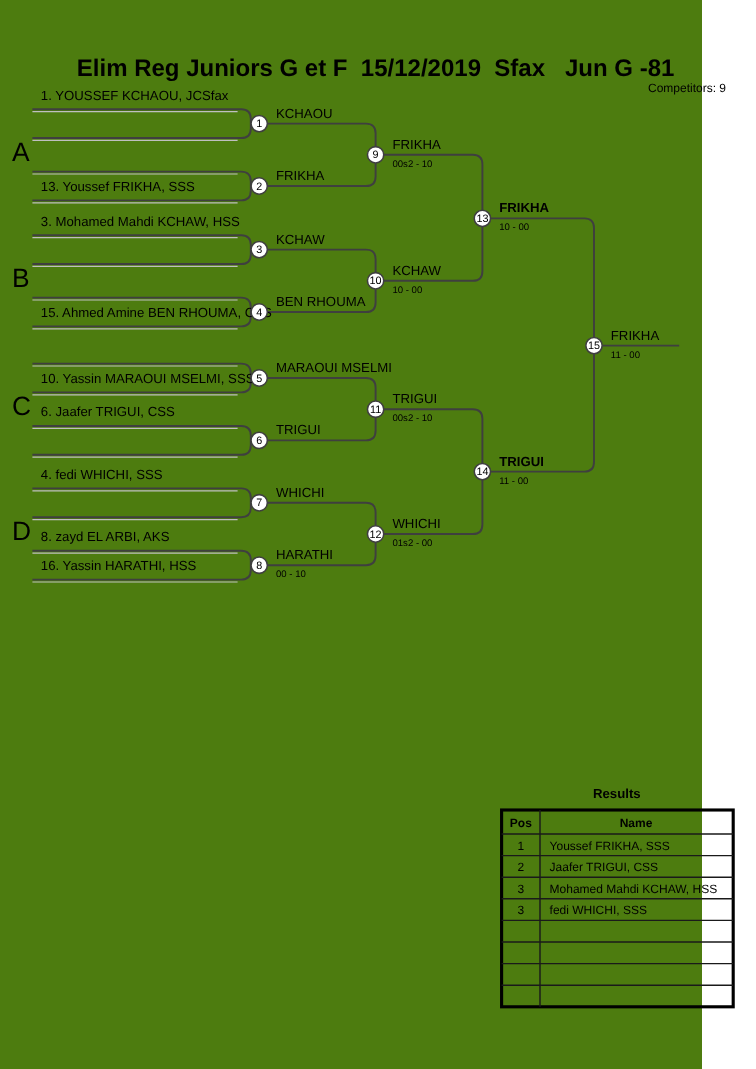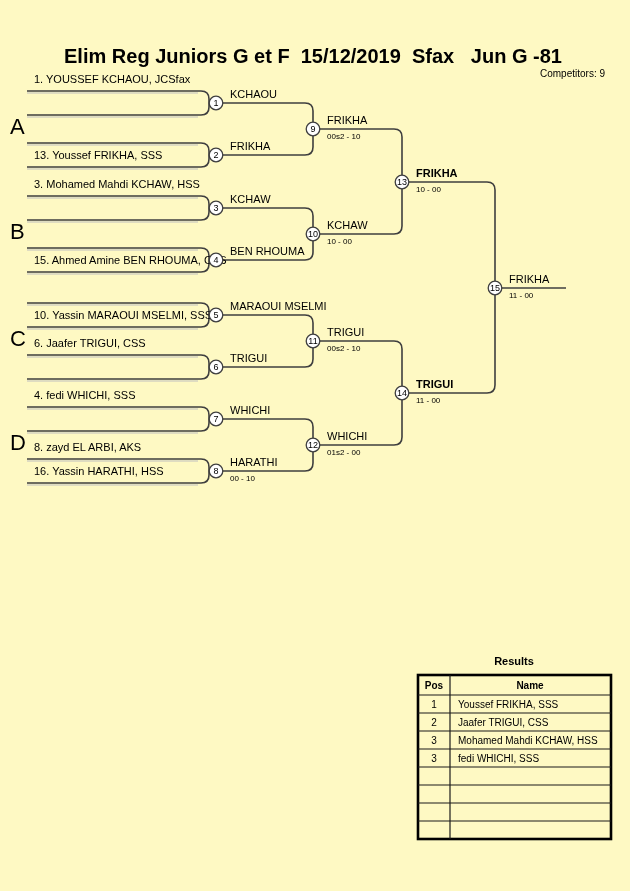--- a/index.html
+++ b/index.html
@@ -1,20 +1,20 @@
 <!DOCTYPE html>
 <html><head>
 <meta charset="utf-8">
 <style>
   html, body { margin: 0; padding: 0; background: #ffffff; }
   .sheet {
     position: relative;
-    width: 630px;
+    width: 585px;
     height: 891px;
-    background: #fef9c3;
+    background: #4d7c0f;
     font-family: "Liberation Sans", "DejaVu Sans", sans-serif;
   }
   svg text {
     font-family: "Liberation Sans", "DejaVu Sans", sans-serif;
     fill: #000000;
     white-space: pre;
   }
   .t-title   { font-size: 20px; font-weight: bold; text-anchor: middle; }
   .t-comp    { font-size: 10px; text-anchor: end; }
   .t-sec     { font-size: 22px; }

